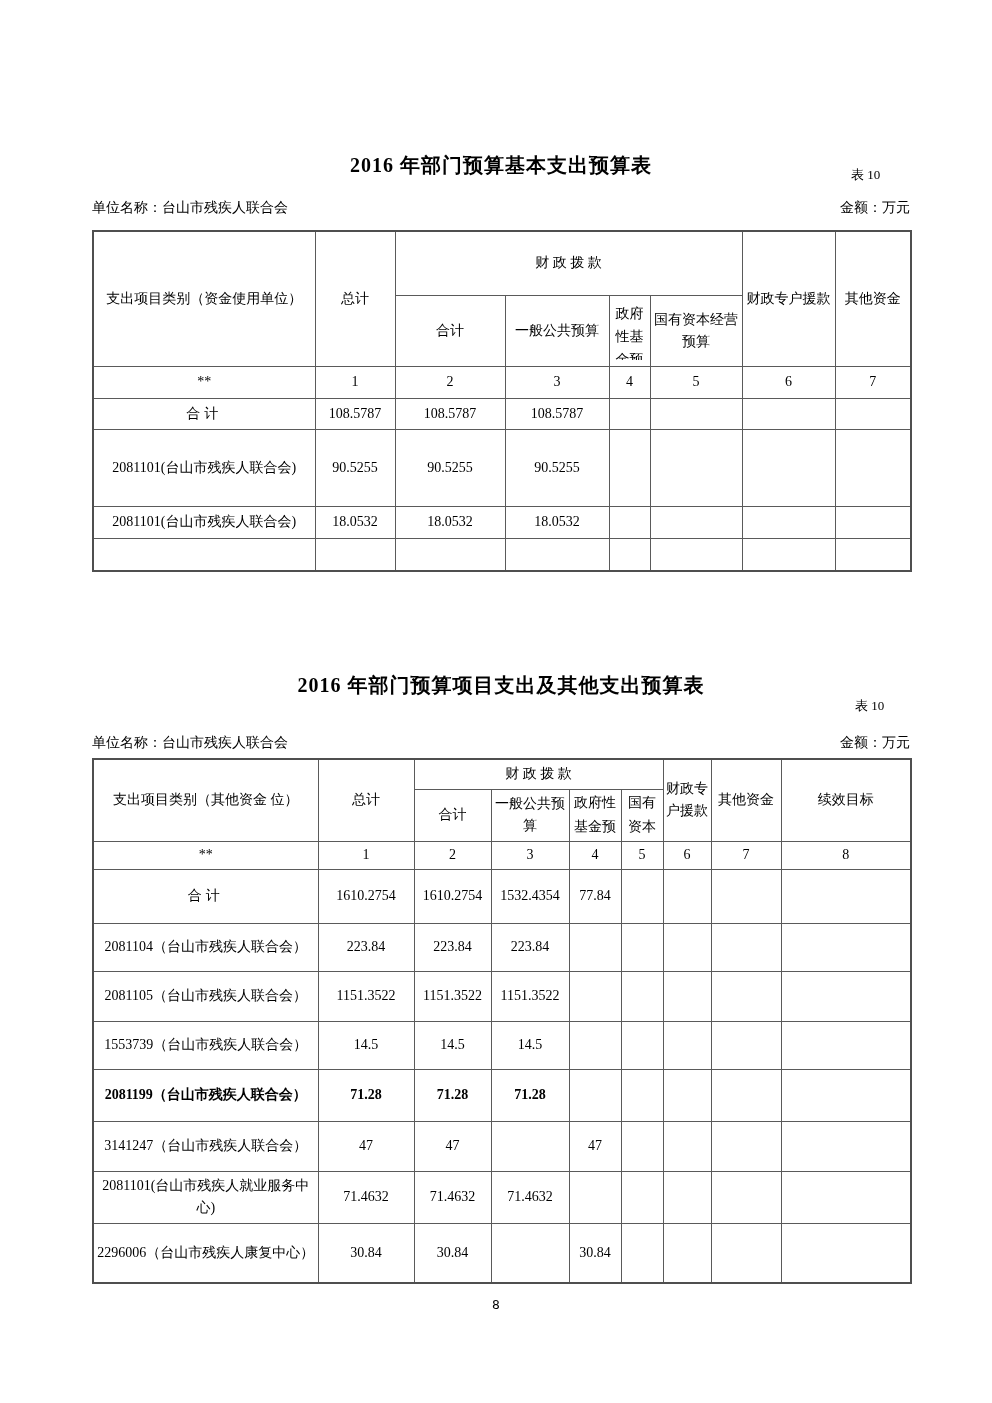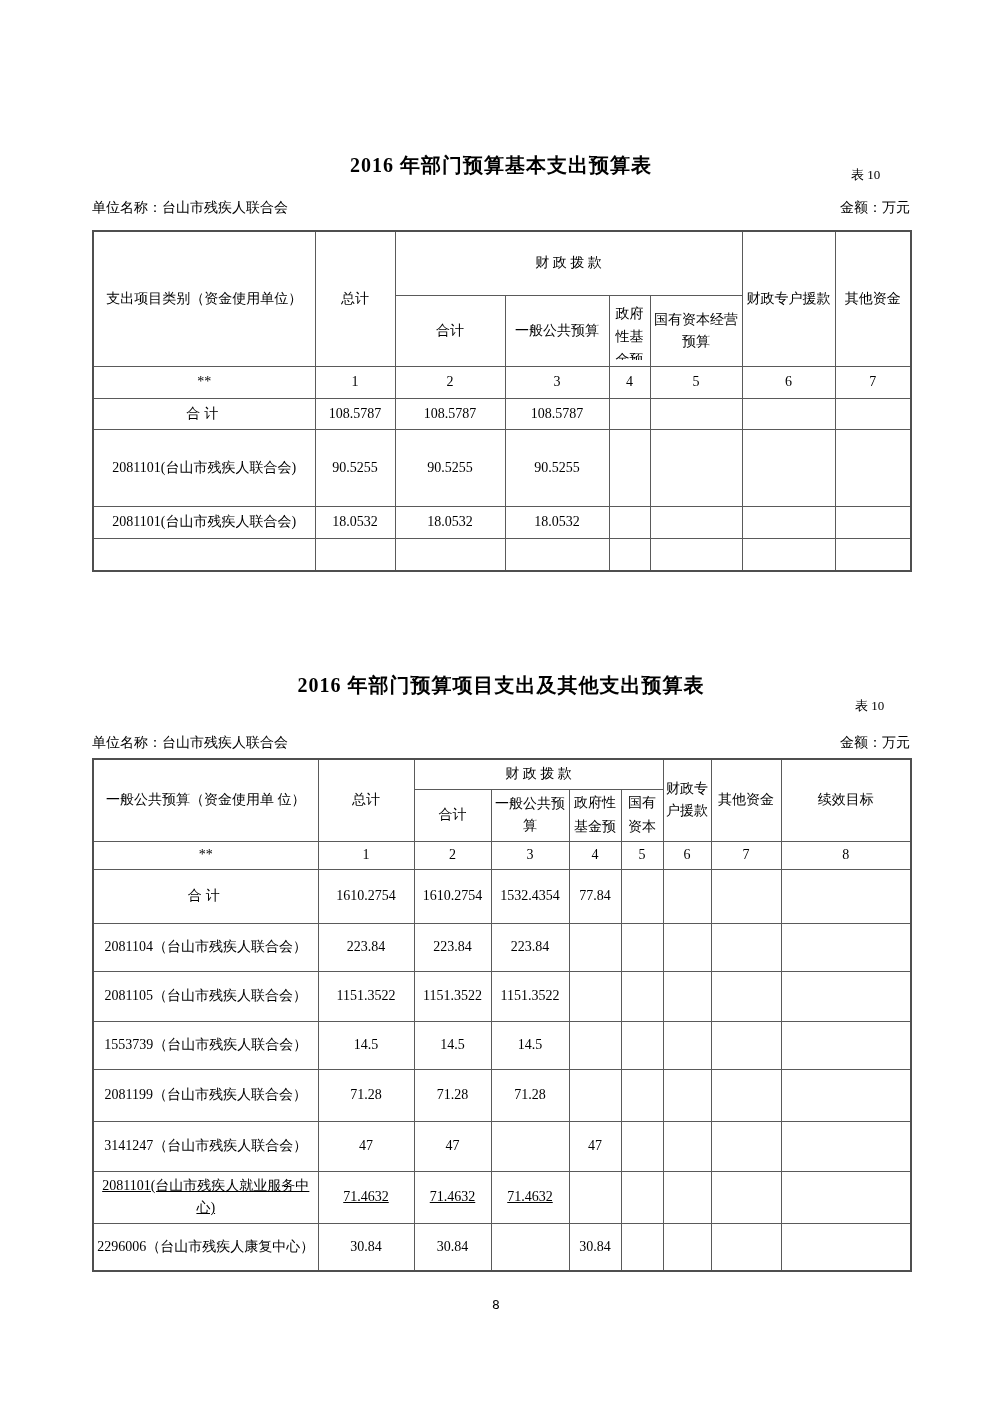--- a/index.html
+++ b/index.html
@@ -43,24 +43,24 @@
   .t10 tr.rd2{height:32px;}
   .t10 tr.rempty{height:33px;}
   
   .t11 tr.rh1{height:30px;}
   .t11 tr.rh2{height:52px;}
   .t11 tr.ridx{height:28px;}
   .t11 tr.rsum{height:54px;}
   .t11 tr.rda{height:48px;}
   .t11 tr.rdb{height:50px;}
   .t11 tr.rdc{height:48px;}
-  .t11 tr.rdd{height:52px;}
+  .t11 tr.rdd{height:52px;font-weight:bold;}
   .t11 tr.rde{height:50px;}
-  .t11 tr.rdf{height:52px;text-decoration:underline;}
-  .t11 tr.rdg{height:48px;margin-left:28px;}
+  .t11 tr.rdf{height:52px;}
+  .t11 tr.rdg{height:60px;margin-left:28px;}
   td.cell-num{font-size:15px;}
   td.cell-idx{font-size:17px;}
   td.cell-sum-label{font-size:17px;letter-spacing:4px;}
   td.cell-label{font-size:14px;padding:0 1px;}
   
   .clip{overflow:hidden;margin:0 auto;}
   .t10-govfund{height:58px;line-height:23px;width:32px;}
   .t10-stateowned{padding:0 8px;}
   .t10-special{padding:0 7px;}
   .t11-general{padding:0 9px;}
@@ -178,21 +178,21 @@
       <col style="width:77px">
       <col style="width:78px">
     <col style="width:52px">
       <col style="width:42px">
       <col style="width:48px">
       <col style="width:70px">
       <col style="width:130px">
   </colgroup>
   <tbody>
       <tr class="rh1">
-    <td rowspan="2">一般公共预算（资金使用单 位）</td>
+    <td rowspan="2">支出项目类别（其他资金 位）</td>
     <td rowspan="2">总计</td>
     <td colspan="4">财 政 拨 款</td>
     <td rowspan="2" class="t11-special">财政专户援款</td>
     <td rowspan="2">其他资金</td>
     <td rowspan="2">续效目标</td>
   </tr>
   <tr class="rh2">
     <td>合计</td>
     <td class="t11-general">一般公共预算</td>
     <td>

